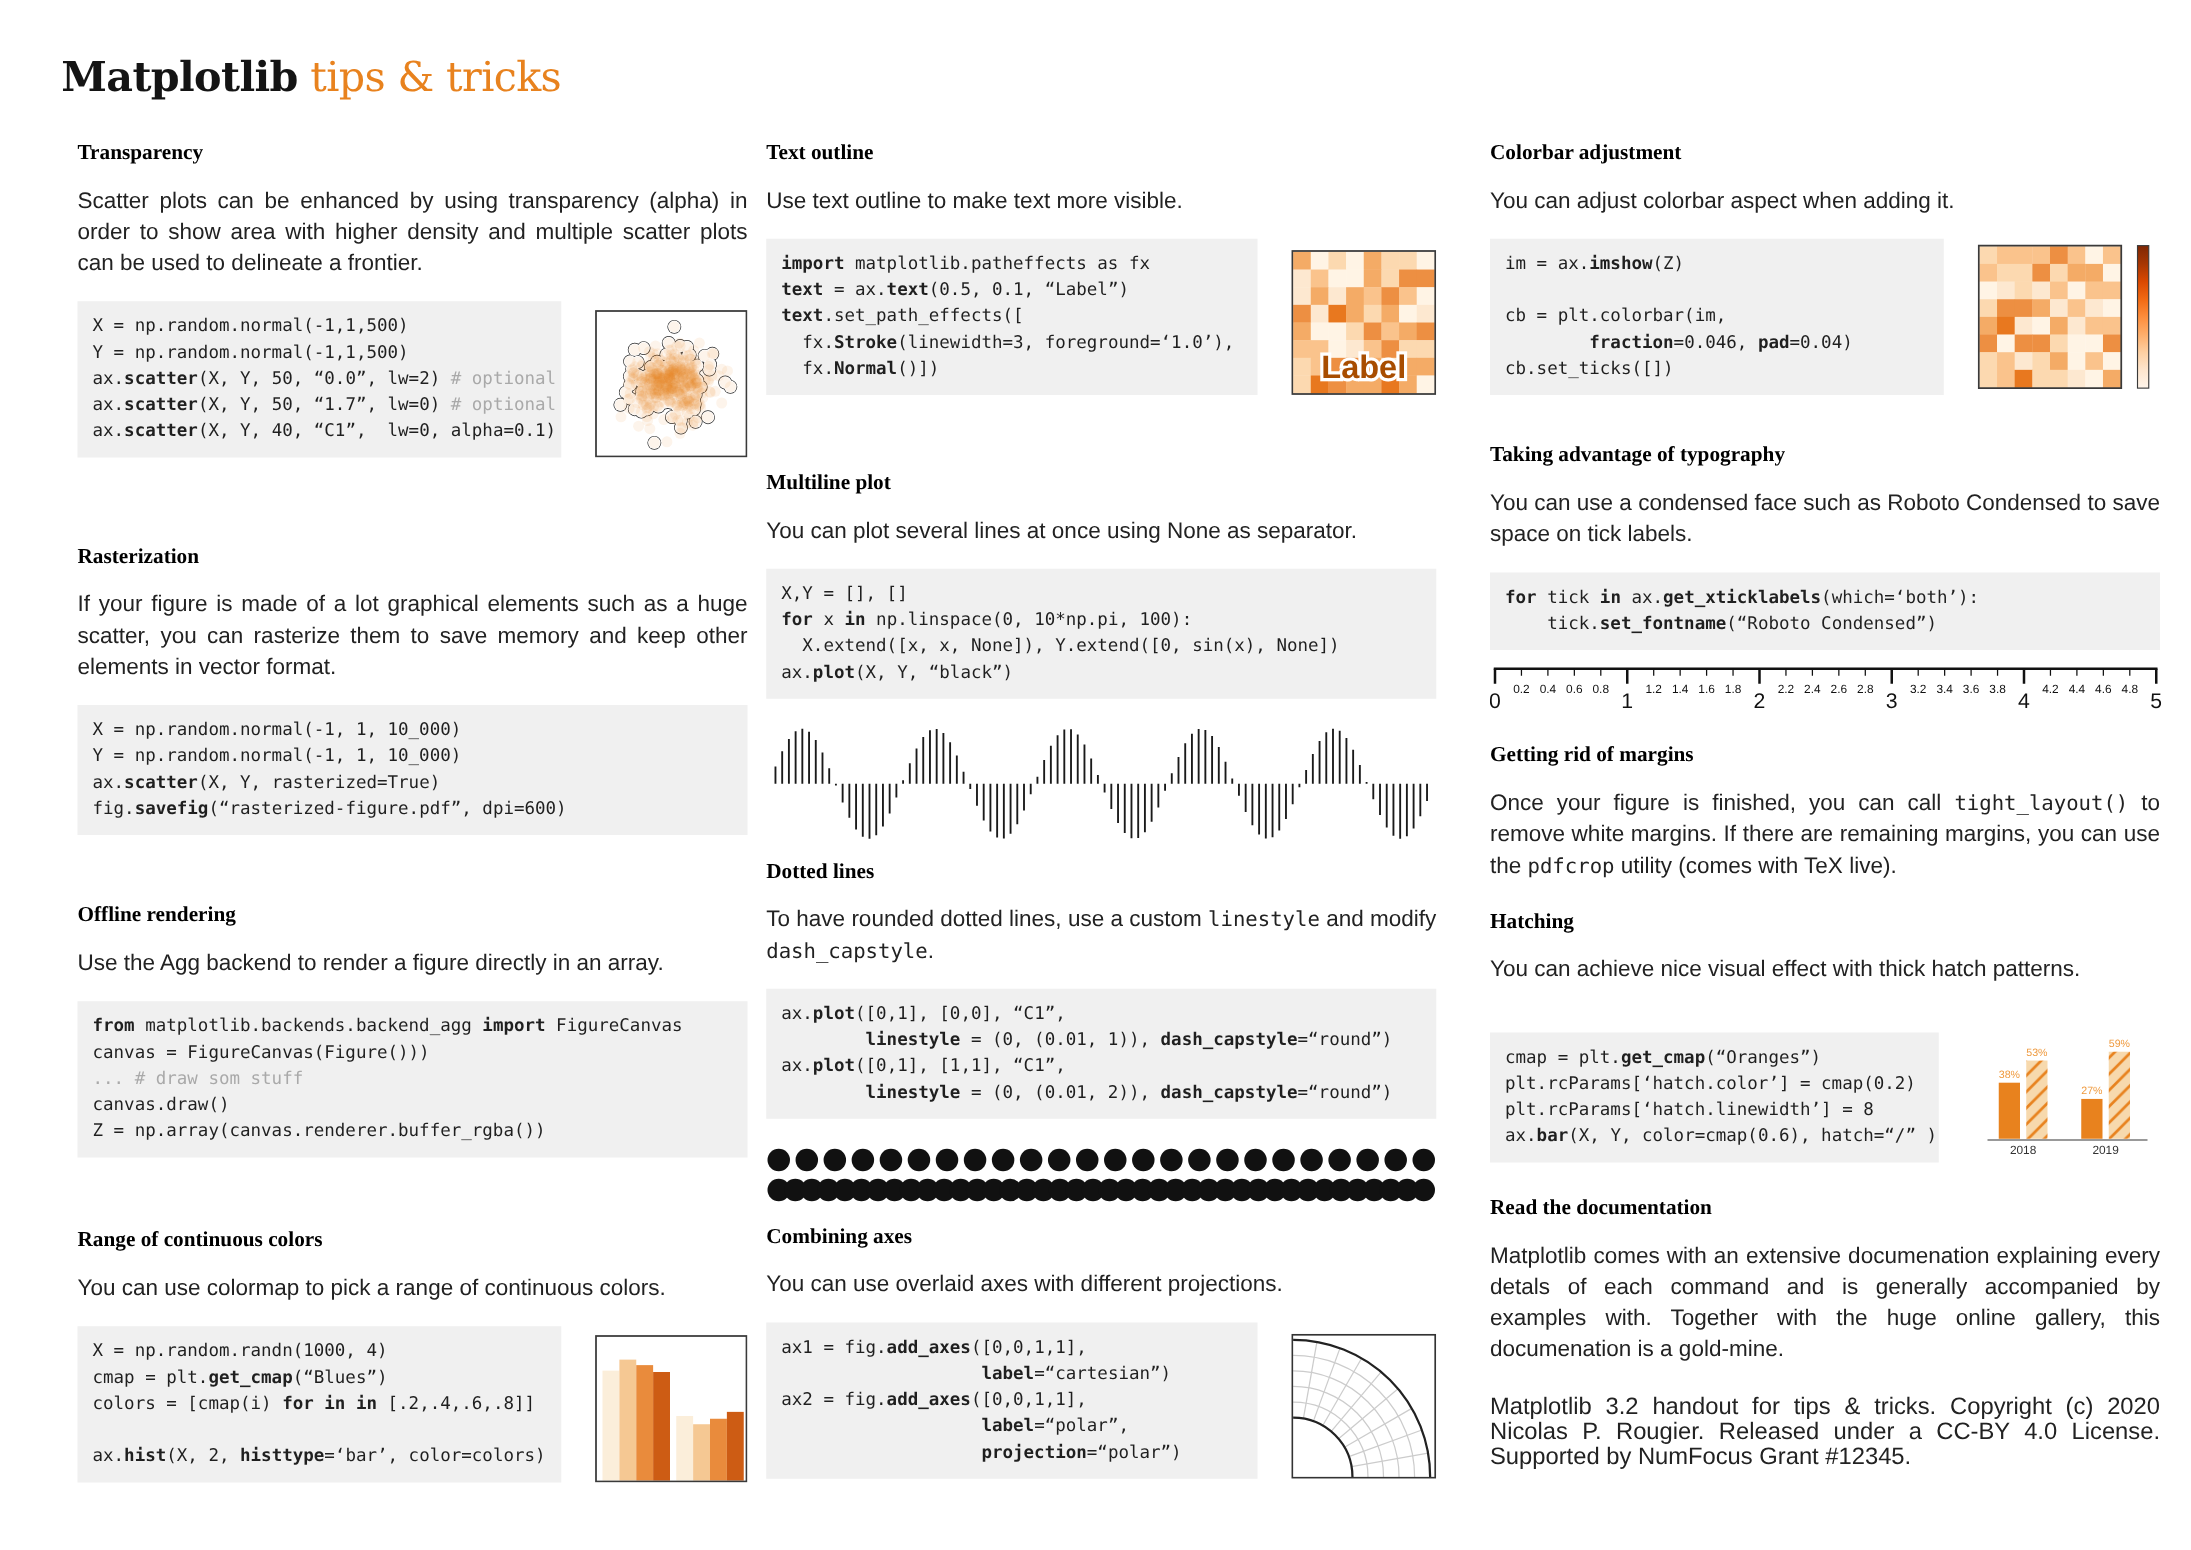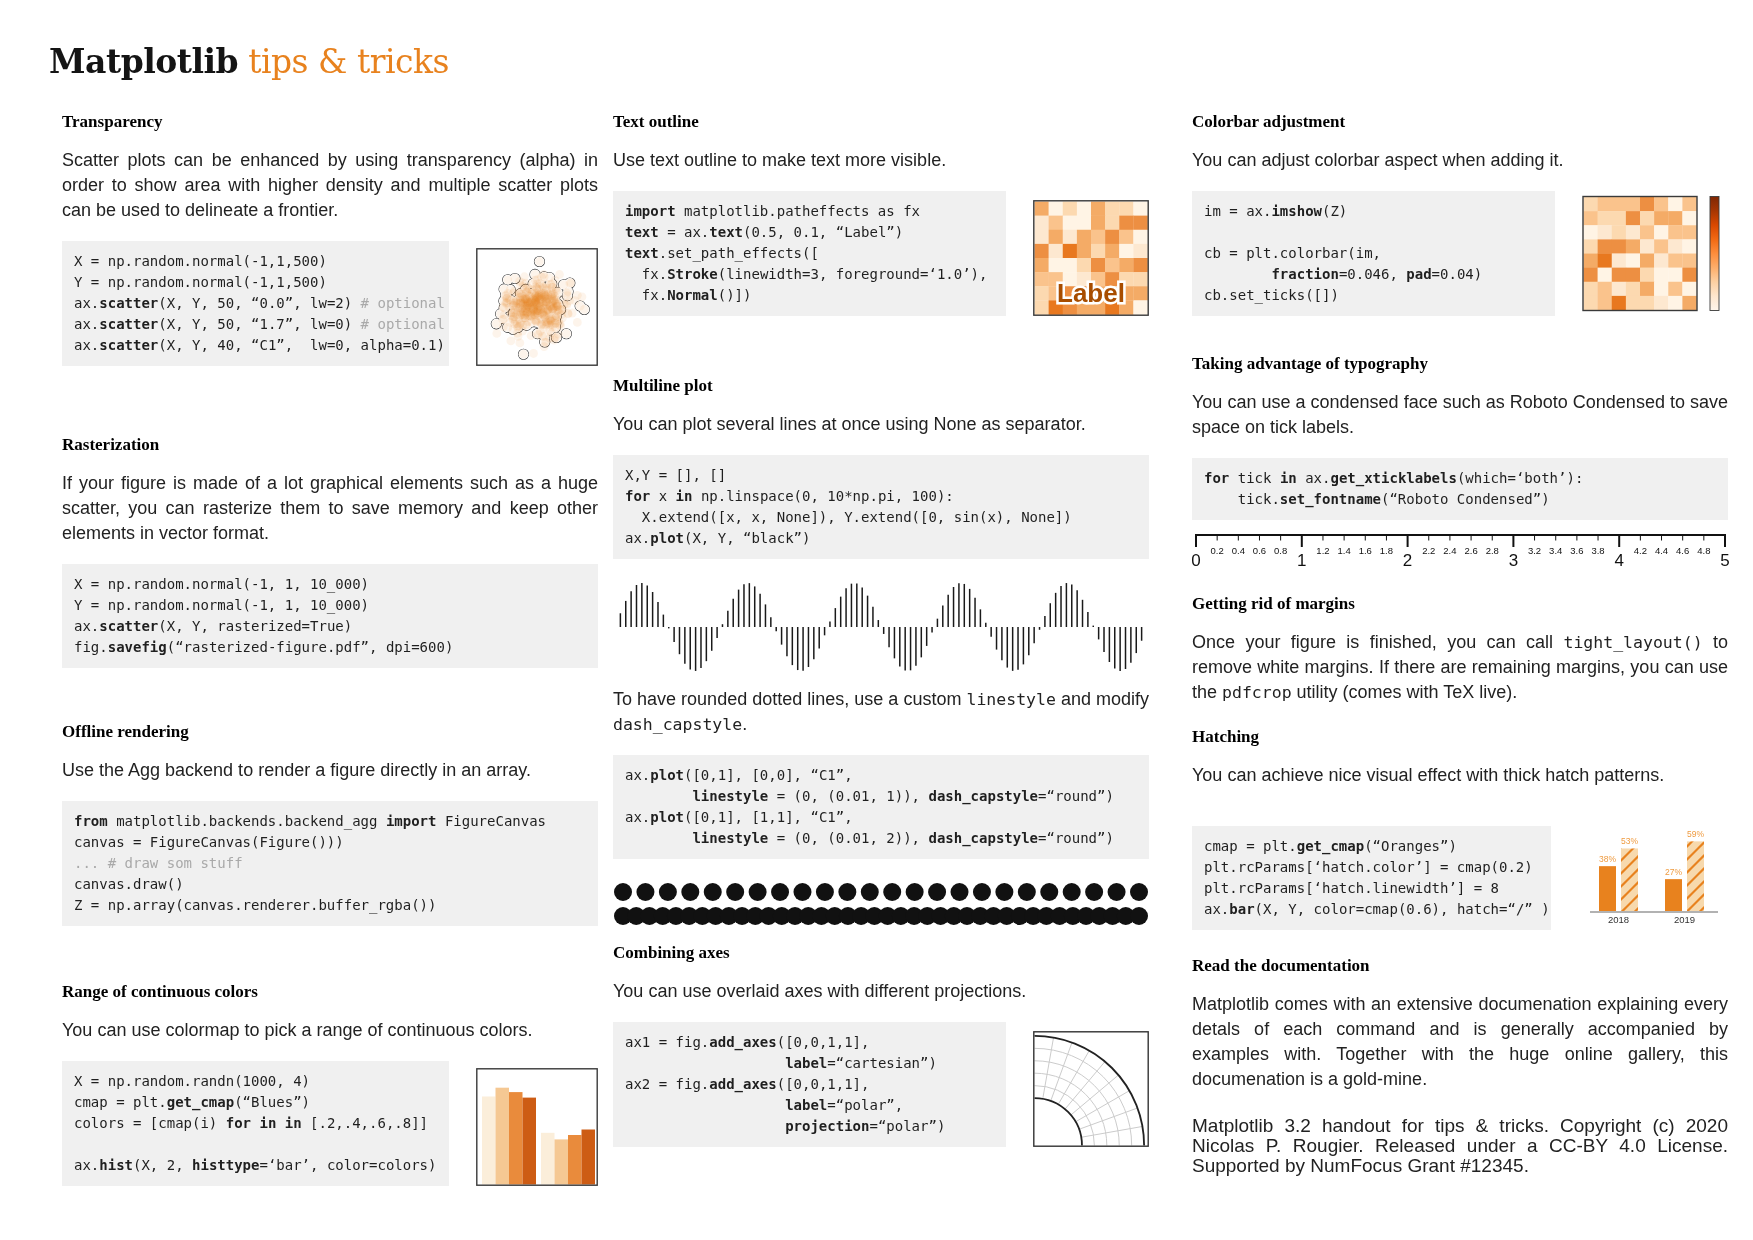--- a/index.html
+++ b/index.html
@@ -1032,20 +1032,21 @@
           <line x1="507.1313131313131" y1="52" x2="507.1313131313131" y2="95.9944616176505" stroke="#1a1a1a" stroke-width="1.5"></line>
           <line x1="512.5050505050506" y1="52" x2="512.5050505050506" y2="94.0156986235393" stroke="#1a1a1a" stroke-width="1.5"></line>
           <line x1="517.8787878787879" y1="52" x2="517.8787878787879" y2="87.84134189021475" stroke="#1a1a1a" stroke-width="1.5"></line>
           <line x1="523.2525252525253" y1="52" x2="523.2525252525253" y2="78.08794887840426" stroke="#1a1a1a" stroke-width="1.5"></line>
           <line x1="528.6262626262626" y1="52" x2="528.6262626262626" y2="65.72947161073336" stroke="#1a1a1a" stroke-width="1.5"></line>
           <line x1="534" y1="52" x2="534" y2="52.00000000000006" stroke="#1a1a1a" stroke-width="1.5"></line>
         </svg>
     </section>
 
     <section class="s-dotted">
+      <h2>Dotted lines</h2>
       <p class="body"><span>To have rounded dotted lines, use a custom </span><span class="m">linestyle</span><span> and modify </span><span class="m">dash_capstyle</span><span>.</span></p>
       <pre class="code"><span>ax.</span><span class="b">plot</span><span>([0,1], [0,0], “C1”,</span>
 <span>        </span><span class="b">linestyle</span><span> = (0, (0.01, 1)), </span><span class="b">dash_capstyle</span><span>=“round”)</span>
 <span>ax.</span><span class="b">plot</span><span>([0,1], [1,1], “C1”,</span>
 <span>        </span><span class="b">linestyle</span><span> = (0, (0.01, 2)), </span><span class="b">dash_capstyle</span><span>=“round”)</span></pre>
       <svg class="fig-dots" width="536" height="48" viewBox="0 0 536 48">
           <circle cx="10" cy="11" r="9" fill="#111111"></circle>
           <circle cx="32.434782608695656" cy="11" r="9" fill="#111111"></circle>
           <circle cx="54.869565217391305" cy="11" r="9" fill="#111111"></circle>
           <circle cx="77.30434782608695" cy="11" r="9" fill="#111111"></circle>

